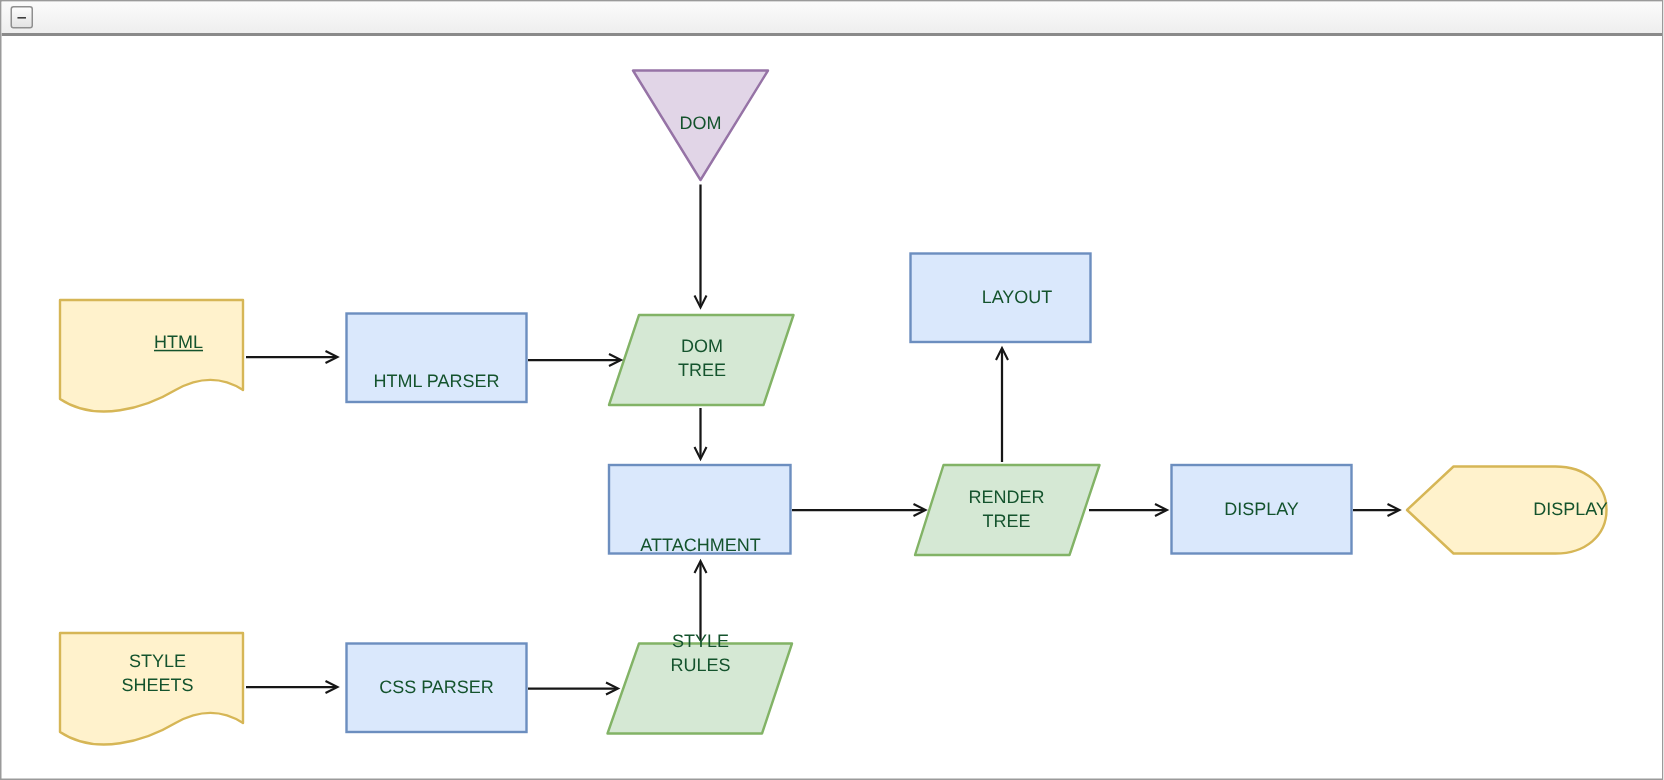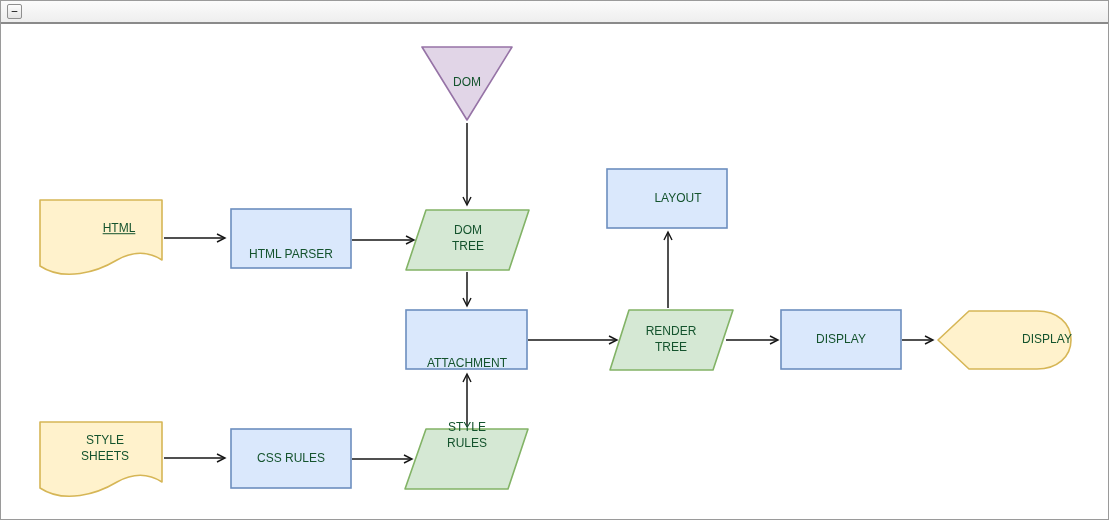--- a/index.html
+++ b/index.html
@@ -109,16 +109,16 @@
   <div class="label" style="left:466px;top:82px;">DOM</div>
   <div class="label" style="left:118px;top:228px;text-decoration:underline;">HTML</div>
   <div class="label" style="left:290px;top:238px;margin-top:16px;">HTML PARSER</div>
   <div class="label wrap" style="left:467px;top:238px;width:58px;">DOM TREE</div>
   <div class="label" style="left:666px;top:198px;margin-left:11px;">LAYOUT</div>
   <div class="label" style="left:466px;top:339px;margin-top:24px;">ATTACHMENT</div>
   <div class="label wrap" style="left:670px;top:339px;width:64px;">RENDER TREE</div>
   <div class="label" style="left:840px;top:339px;">DISPLAY</div>
   <div class="label" style="left:1001px;top:339px;margin-left:45px;">DISPLAY</div>
   <div class="label wrap" style="left:104px;top:448px;width:62px;">STYLE SHEETS</div>
-  <div class="label" style="left:290px;top:458px;">CSS RULES</div>
+  <div class="label" style="left:290px;top:458px;">CSS PARSER</div>
   <div class="label wrap" style="left:466px;top:435px;width:56px;">STYLE RULES</div>
 
 </div>
 
 </body></html>

